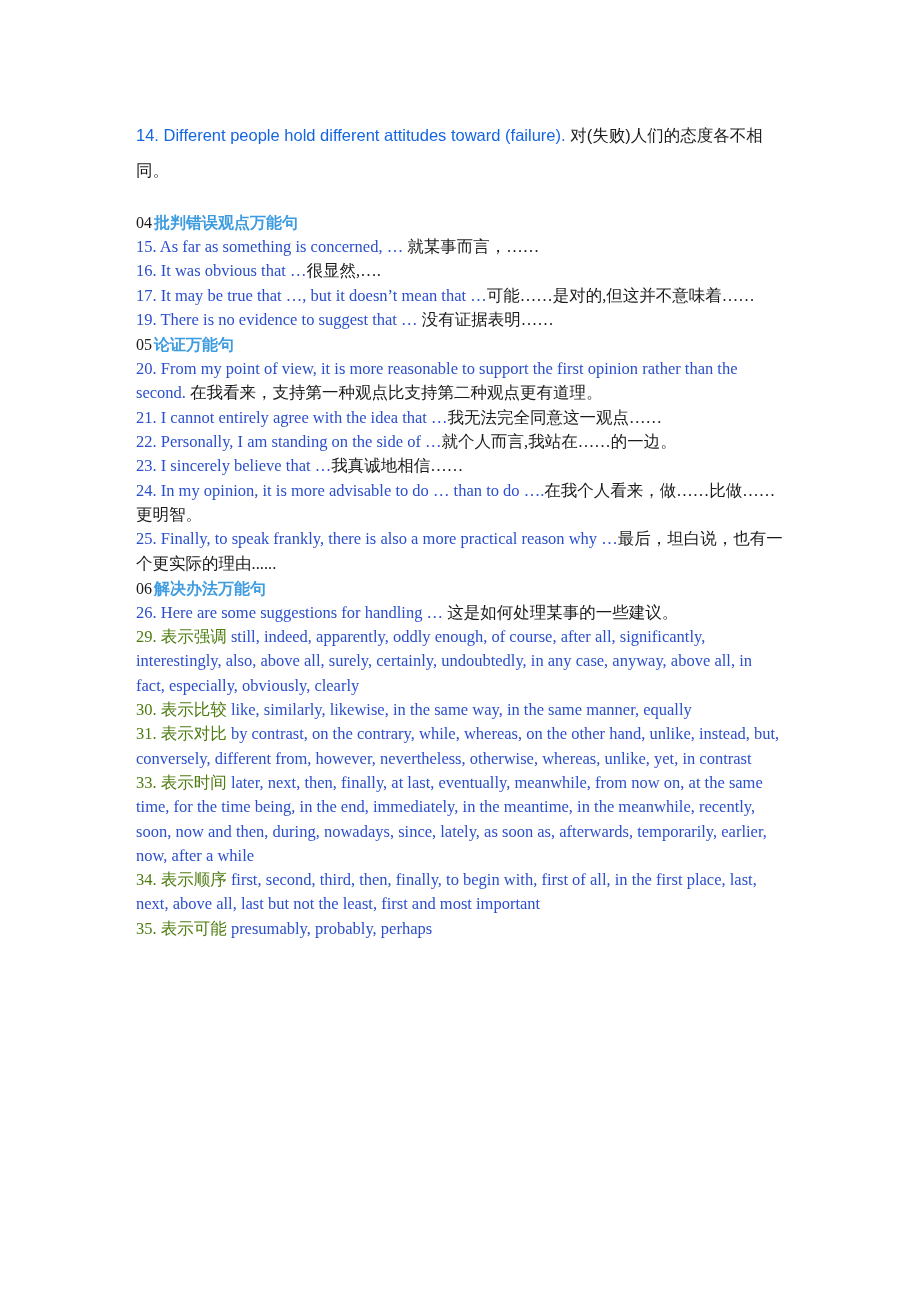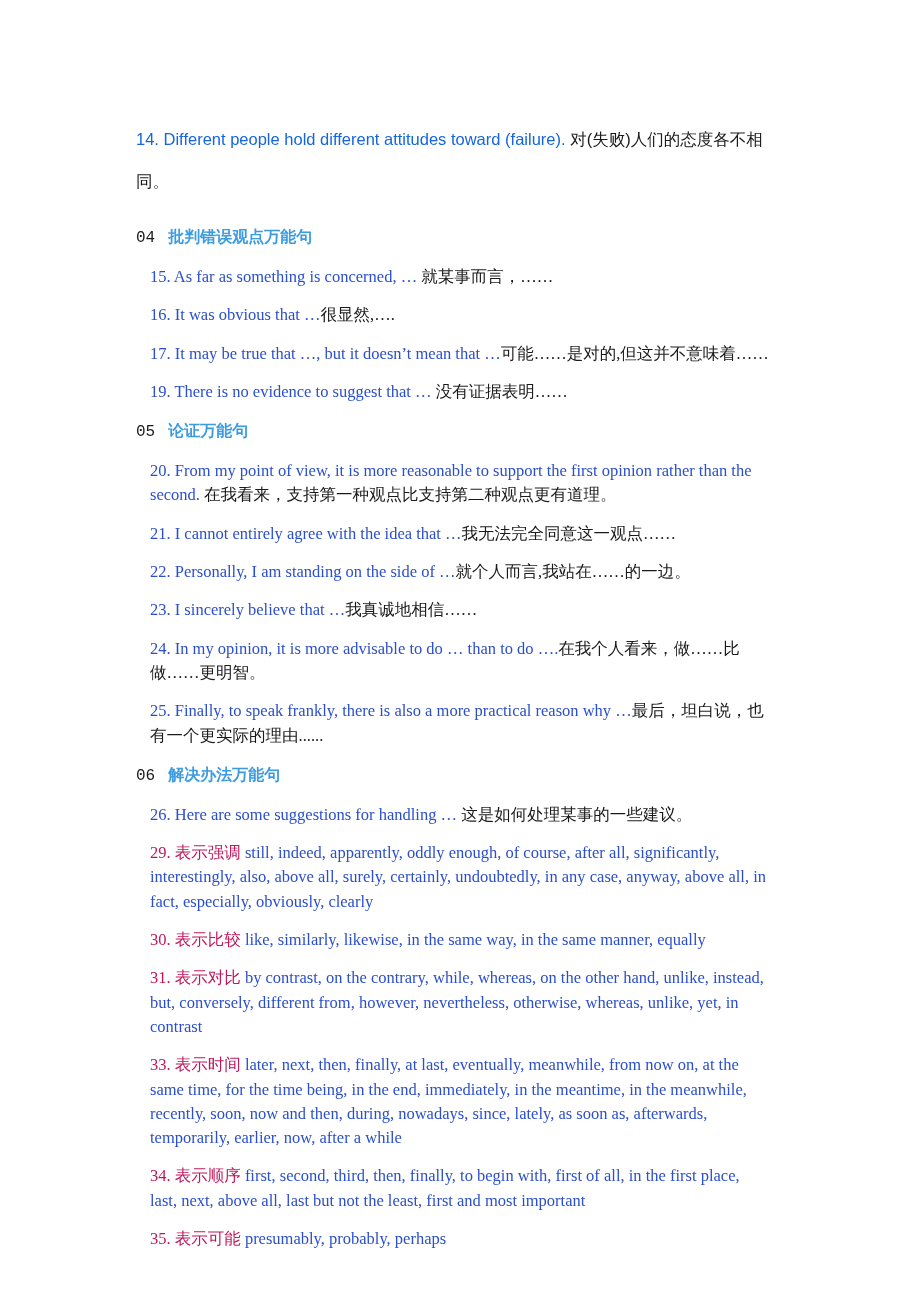--- a/index.html
+++ b/index.html
@@ -24,68 +24,68 @@
     position: absolute;
     left: 136px;
     top: 118px;
     width: 648px;
   }
 
   
   .lead-entry {
     font-family: "Liberation Sans", "DejaVu Sans", sans-serif;
     font-size: 16.5px;
-    line-height: 42px;
+    line-height: 35px;
     margin: 0 0 22px 0;
     text-align: left;
   }
   .lead-entry .en {
     color: #1566e0;
   }
   .lead-entry .zh {
     color: #1a1a1a;
   }
 
   
   .section-head {
     margin: 0;
     line-height: 25px;
     white-space: nowrap;
   }
   .section-head .num {
-    font-family: Liberation Mono, monospace;
+    font-family: Liberation Serif, serif;
     font-size: 16px;
     color: #1a1a1a;
   }
   .section-head .title {
     font-family: "Liberation Sans", "DejaVu Sans", sans-serif;
     font-size: 16px;
     font-weight: bold;
     color: #3d9be0;
-    margin-left: 13px;
+    margin-left: 2px;
   }
 
   
   .entry {
-    margin: 14px;
+    margin: 0;
     font-size: 16.5px;
     line-height: 24.3px;
     color: #2b4fcc;
     text-align: left;
   }
   .entry .en {
     color: #2b4fcc;
   }
   .entry .zh {
     color: #1a1a1a;
   }
 
   
   .entry.connector .label {
-    color: #be185d;
+    color: #4d7c0f;
   }
   .entry.connector .list {
     color: #2b4fcc;
   }
 </style>
 </head>
 <body>
 
 <div class="page">
   <div class="content">

